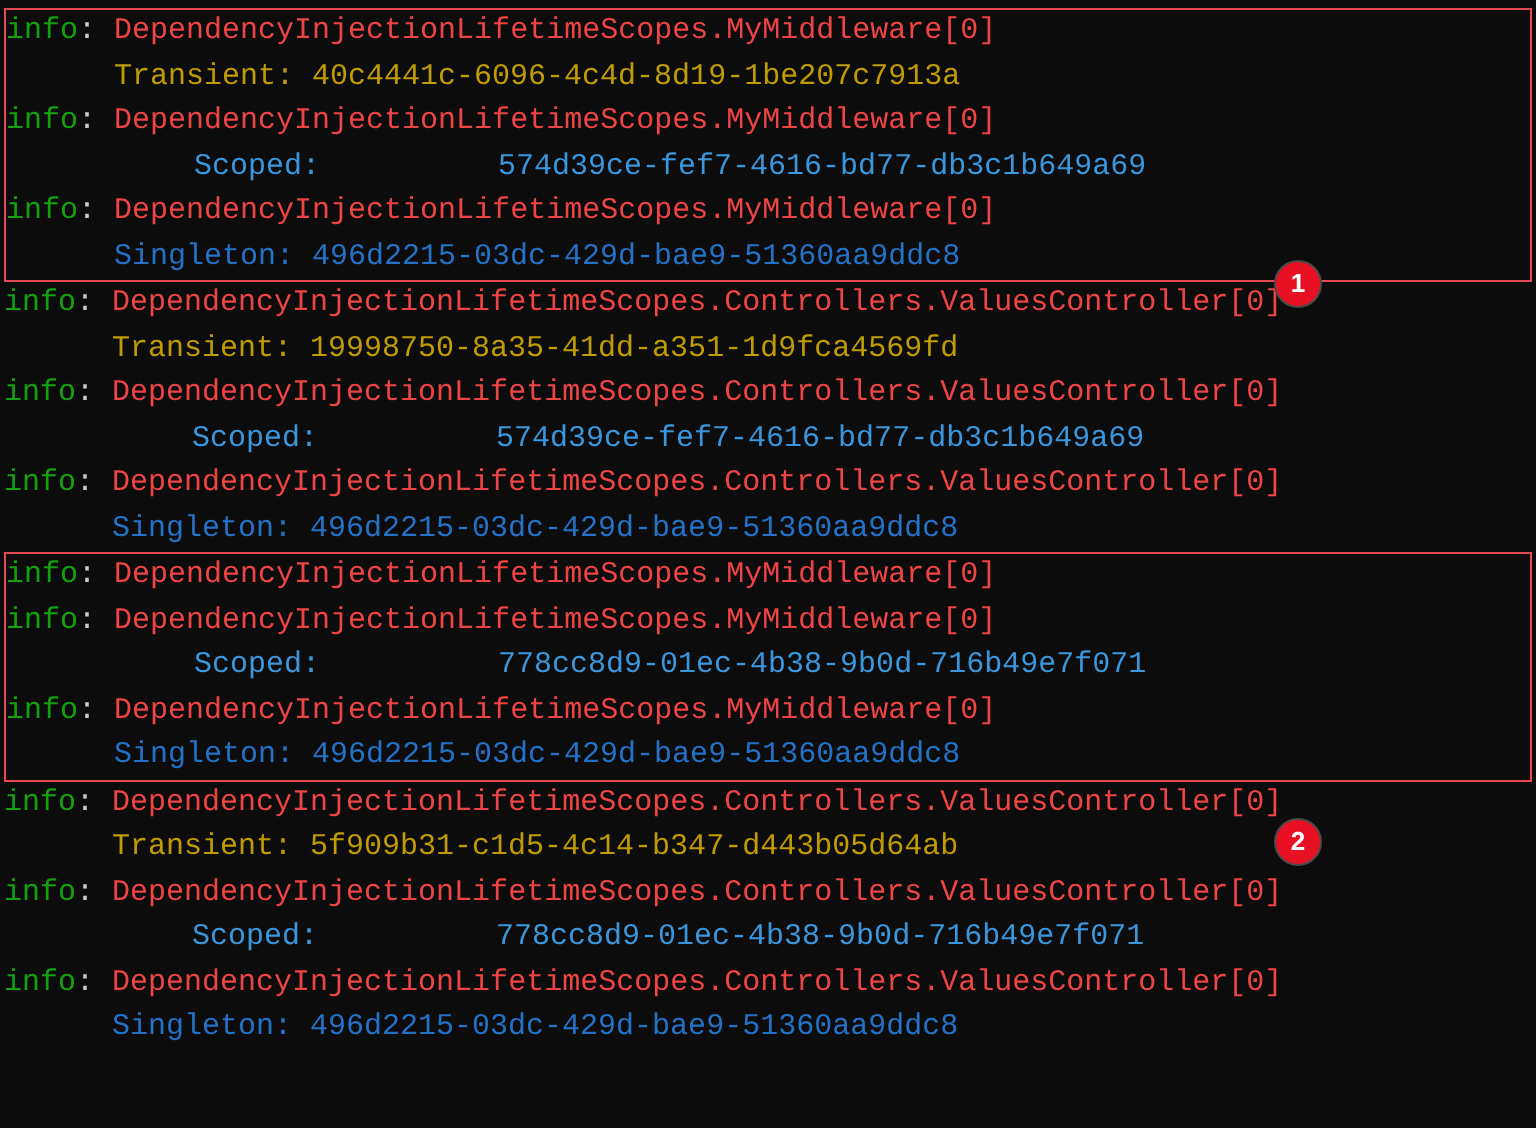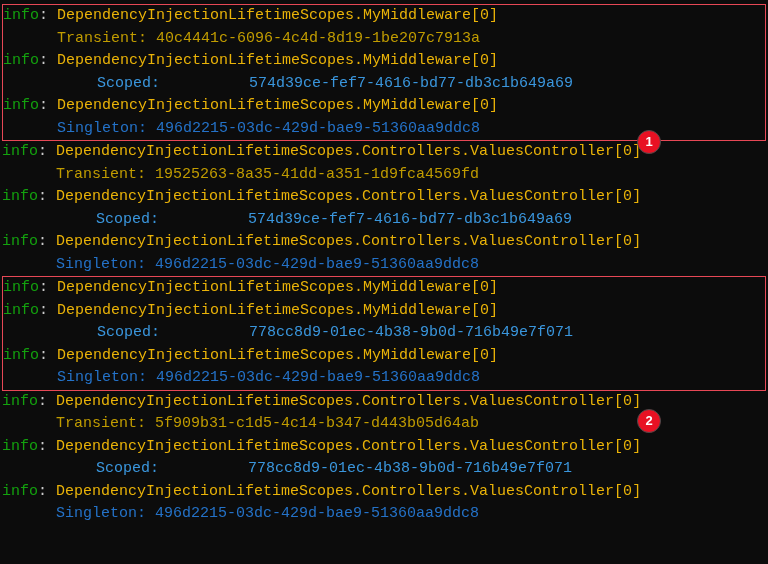--- a/index.html
+++ b/index.html
@@ -16,21 +16,21 @@
   }
   .log-block {
     position: relative;
   }
   .log-line {
     display: flex;
     white-space: pre;
   }
   .info { color: #13a10e; text-align: center; }
   .colon { color: #cccccc; }
-  .source { color: #eab308; }
+  .source { color: #ef4444; }
   .label-line { padding-left: 6ch; white-space: pre; }
   .transient { color: #c19c00; }
   .scoped { color: #3a96dd; margin-left: 40px; }
   .singleton { color: #2472c8; }
   .red-box {
     border: 1px solid #e74856;
     margin-bottom: 0;
   }
   .badge {
     position: absolute;
@@ -65,21 +65,21 @@
     <span class="info">info</span><span class="colon">: </span><span class="source">DependencyInjectionLifetimeScopes.MyMiddleware[0]</span>
   </div>
   <div class="label-line"><span class="singleton">Singleton:</span><span class="singleton"> </span><span class="singleton">496d2215-03dc-429d-bae9-51360aa9ddc8</span></div>
 </div>
 <div class="badge" style="top:130px; left:637px;">1</div>
 
 <div class="log-block">
   <div class="log-line">
     <span class="info">info</span><span class="colon">: </span><span class="source">DependencyInjectionLifetimeScopes.Controllers.ValuesController[0]</span>
   </div>
-  <div class="label-line"><span class="transient">Transient:</span><span class="transient"> </span><span class="transient">19525263-8a35-41dd-a351-1d9fca4569fd</span></div>
+  <div class="label-line"><span class="transient">Transient:</span><span class="transient"> </span><span class="transient">19998750-8a35-41dd-a351-1d9fca4569fd</span></div>
   <div class="log-line">
     <span class="info">info</span><span class="colon">: </span><span class="source">DependencyInjectionLifetimeScopes.Controllers.ValuesController[0]</span>
   </div>
   <div class="label-line"><span class="scoped">Scoped:</span><span class="scoped"> </span><span class="scoped">574d39ce-fef7-4616-bd77-db3c1b649a69</span></div>
   <div class="log-line">
     <span class="info">info</span><span class="colon">: </span><span class="source">DependencyInjectionLifetimeScopes.Controllers.ValuesController[0]</span>
   </div>
   <div class="label-line"><span class="singleton">Singleton:</span><span class="singleton"> </span><span class="singleton">496d2215-03dc-429d-bae9-51360aa9ddc8</span></div>
 </div>
 

